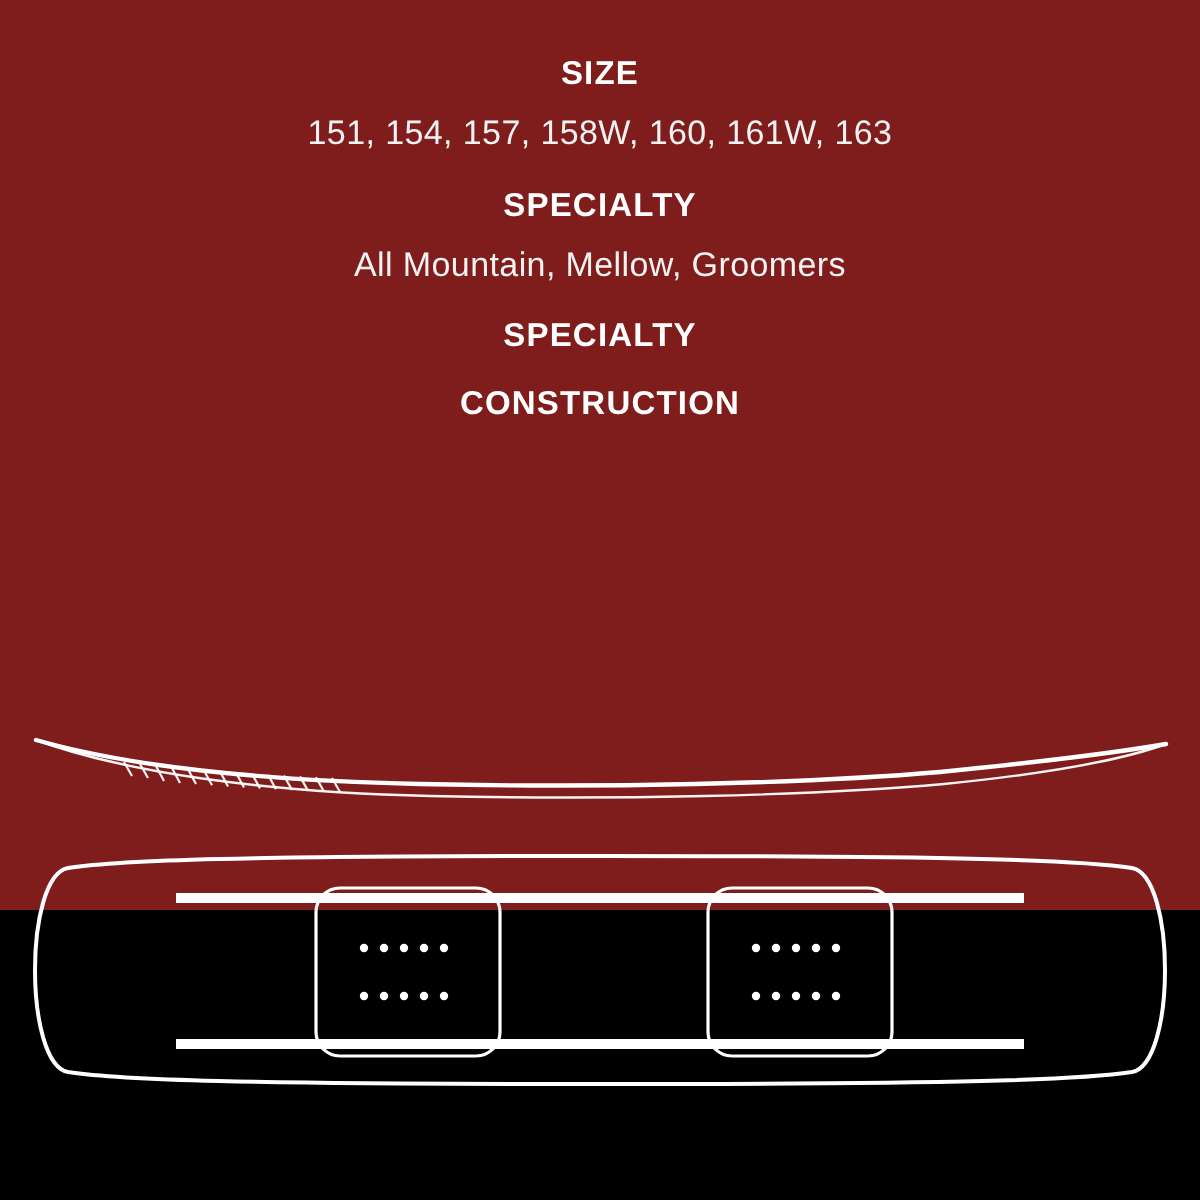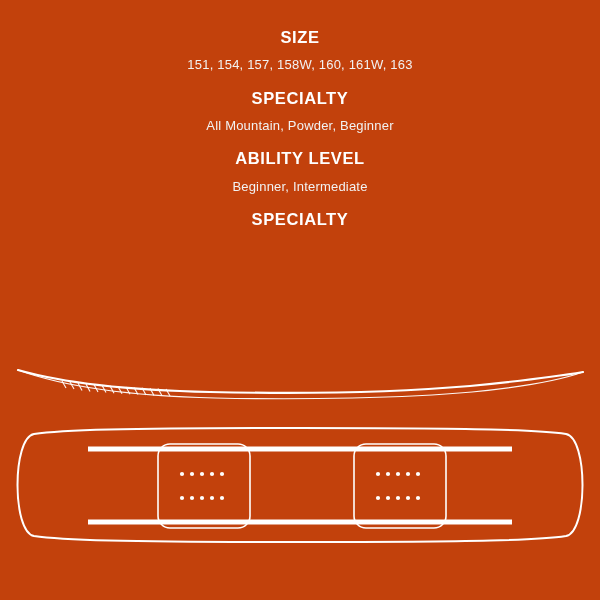--- a/index.html
+++ b/index.html
@@ -10,40 +10,40 @@
   body {
     width: 600px;
     height: 600px;
     overflow: hidden;
     font-family: "Liberation Sans", sans-serif;
     color: #ffffff;
   }
   .page {
     position: relative;
     width: 600px;
-    height: 600px;
-    background: #c2410c;
+    height: 455px;
+    background: #7f1d1d;
   }
   .specs {
     padding-top: 28px;
     text-align: center;
   }
   .spec-block {
     margin-bottom: 16px;
   }
   .spec-heading {
     font-size: 16.5px;
     font-weight: bold;
     letter-spacing: 0.6px;
     line-height: 1.1;
     margin: 0 0 11px 0;
     color: #ffffff;
   }
   .spec-value {
-    font-size: 13px;
+    font-size: 17px;
     font-weight: normal;
     letter-spacing: 0.2px;
     line-height: 1.2;
     margin: 0;
     color: #f2f2f2;
   }
   .construction-block {
     margin-bottom: 0;
   }
   .board-art {
@@ -64,32 +64,31 @@
 
   <div class="specs">
 
     <div class="spec-block">
       <div class="spec-heading">SIZE</div>
       <div class="spec-value">151, 154, 157, 158W, 160, 161W, 163</div>
     </div>
 
     <div class="spec-block">
       <div class="spec-heading">SPECIALTY</div>
-      <div class="spec-value">All Mountain,  Powder,  Beginner</div>
+      <div class="spec-value">All Mountain,  Mellow,  Groomers</div>
     </div>
 
-    <div class="spec-block">
-      <div class="spec-heading">ABILITY LEVEL</div>
-      <div class="spec-value">Beginner,  Intermediate</div>
-    </div>
 
     <div class="spec-block">
       <div class="spec-heading">SPECIALTY</div>
     </div>
 
+    <div class="spec-block construction-block">
+      <div class="spec-heading">CONSTRUCTION</div>
+    </div>
 
   </div>
 
   <div class="board-art">
     <svg width="600" height="248" viewBox="0 0 600 248" xmlns="http://www.w3.org/2000/svg" aria-hidden="true">
 
       <g fill="none" stroke="#ffffff">
         <path d="M18 18 C 60 30, 120 38, 210 40 C 300 42, 400 40, 470 34 C 520 29, 560 24, 583 20" stroke-width="2.2" stroke-linecap="round"></path>
         <path d="M18 18 C 62 34, 130 44, 215 46 C 305 48, 405 46, 472 40 C 522 35, 561 28, 583 20" stroke-width="1.2" stroke-linecap="round" opacity="0.95"></path>
 

